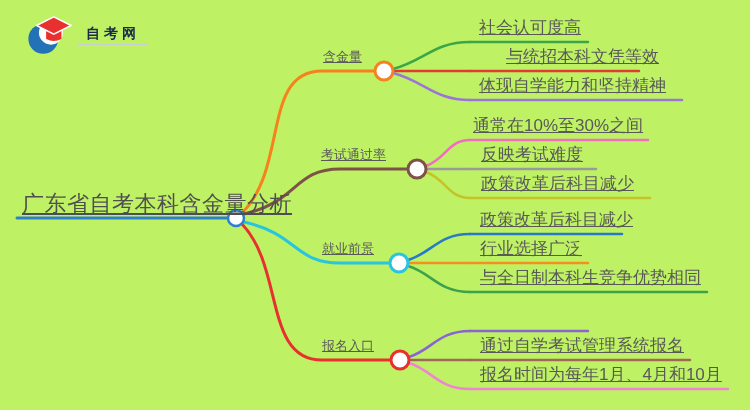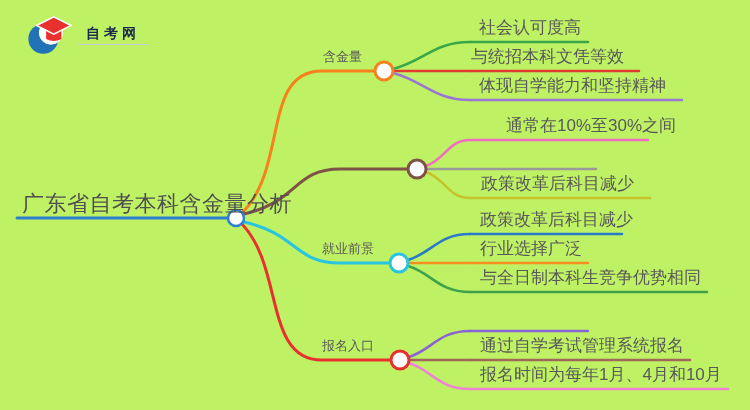--- a/index.html
+++ b/index.html
@@ -1,19 +1,19 @@
 <!DOCTYPE html>
 <html><head>
 <meta charset="utf-8">
 <style>
   html,body{margin:0;padding:0;background:#fff;}
   #app{position:relative;width:750px;height:410px;overflow:hidden;background:#bef264;
        font-family:"Liberation Sans","DejaVu Sans",sans-serif;}
   #wires{position:absolute;left:0;top:0;}
-  .node-label{position:absolute;white-space:nowrap;color:#595959;line-height:20px;cursor:pointer;}
+  .node-label{position:absolute;white-space:nowrap;color:#595959;line-height:20px;cursor:pointer;text-decoration:underline;}
   .root-label{font-size:22px;color:#4f4f4f;letter-spacing:.5px;}
   .branch-label{font-size:13px;}
   .child-label{font-size:17px;}
   
   .logo{position:absolute;left:26px;top:12px;display:flex;align-items:center;cursor:pointer;}
   .logo-text{margin-left:6px;width:70px;text-align:center;}
   .logo-name{font-size:14px;font-weight:bold;color:#1b2a4a;letter-spacing:4px;line-height:16px;}
   .logo-divider{height:1px;background:#c9ced6;margin:3px 0 2px 0;}
   .logo-domain{font-size:10px;color:#5a6472;letter-spacing:.3px;}
 </style>
@@ -74,28 +74,30 @@
     </svg>
     <div class="logo-text">
       <div class="logo-name">自考网</div>
       <div class="logo-divider"></div>
     </div>
   </div>
 
   <div class="node-label root-label" style="left:22px;top:194px">广东省自考本科含金量分析</div>
 
   <div class="node-label branch-label" style="left:323px;top:47px">含金量</div>
+  <div class="node-label branch-label" style="left:321px;top:145px">考试通过率</div>
   <div class="node-label branch-label" style="left:322px;top:239px">就业前景</div>
   <div class="node-label branch-label" style="left:322px;top:336px">报名入口</div>
 
   <div class="node-label child-label" style="left:479px;top:18px">社会认可度高</div>
-  <div class="node-label child-label" style="left:471px;top:47px">与统招本科文凭等效</div>
+  <div class="node-label child-label" style="left:506px;top:47px">与统招本科文凭等效</div>
   <div class="node-label child-label" style="left:479px;top:76px">体现自学能力和坚持精神</div>
 
-  <div class="node-label child-label" style="left:506px;top:116px">通常在10%至30%之间</div>
+  <div class="node-label child-label" style="left:473px;top:116px">通常在10%至30%之间</div>
+  <div class="node-label child-label" style="left:481px;top:145px">反映考试难度</div>
   <div class="node-label child-label" style="left:481px;top:174px">政策改革后科目减少</div>
 
   <div class="node-label child-label" style="left:480px;top:210px">政策改革后科目减少</div>
   <div class="node-label child-label" style="left:480px;top:268px">与全日制本科生竞争优势相同</div>
   <div class="node-label child-label" style="left:480px;top:239px">行业选择广泛</div>
 
   <div class="node-label child-label" style="left:480px;top:336px">通过自学考试管理系统报名</div>
   <div class="node-label child-label" style="left:480px;top:365px">报名时间为每年1月、4月和10月</div>
 
 </div>

